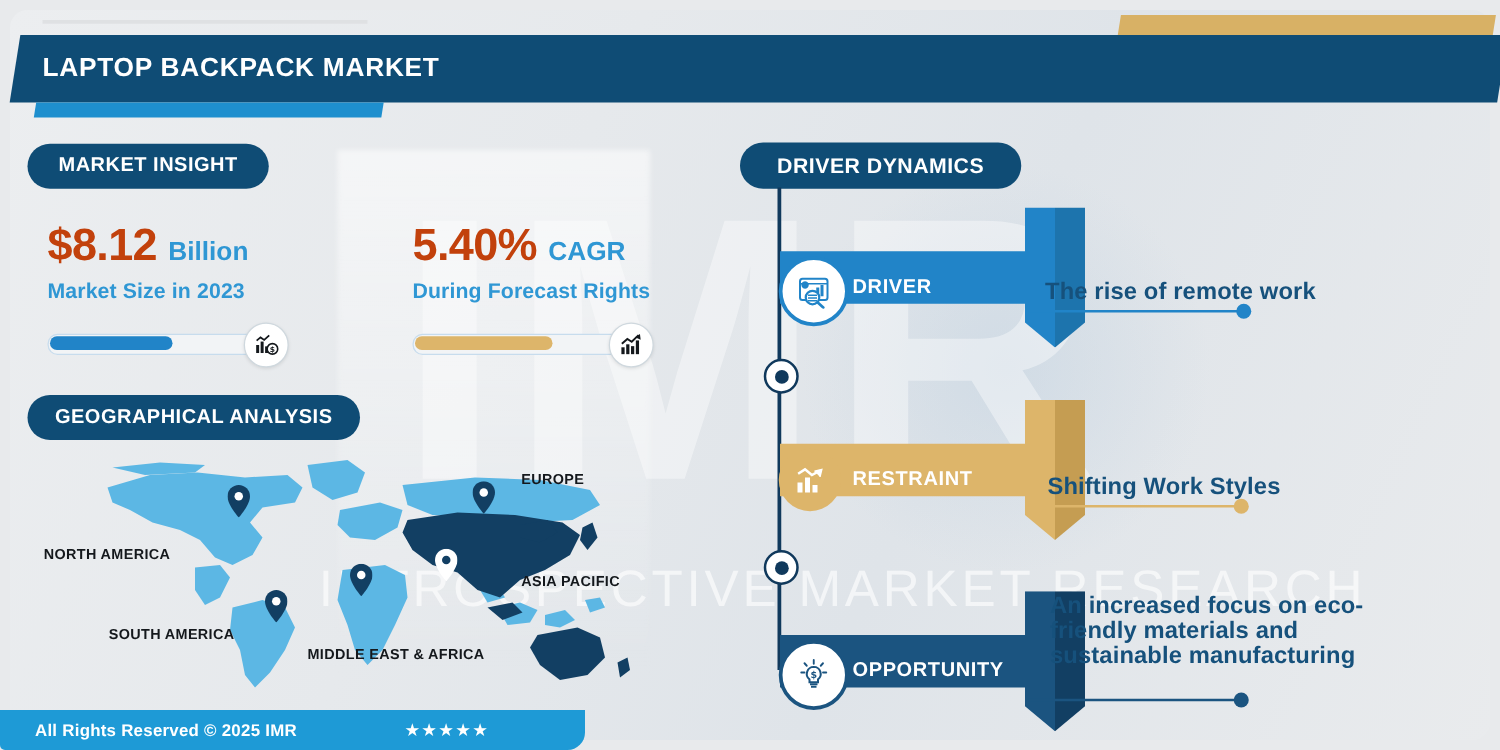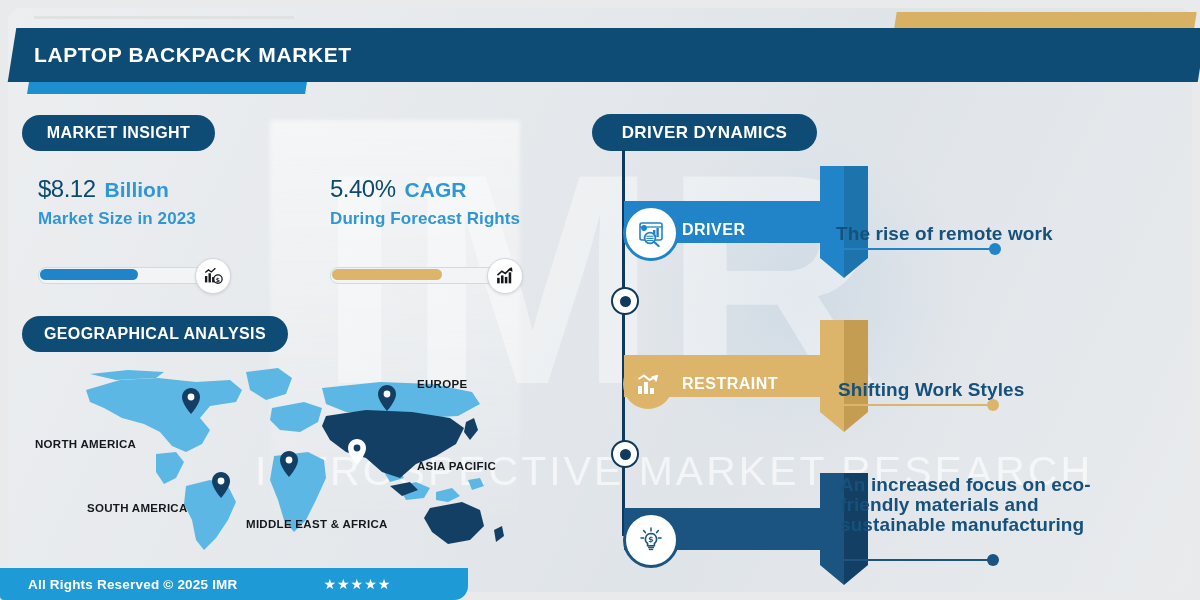--- a/index.html
+++ b/index.html
@@ -73,21 +73,21 @@
   }
   #pill-insight{left:22px;top:115px;width:193px;height:36px;}
   #pill-geo{left:22px;top:316px;width:266px;height:36px;}
   #pill-dyn{left:592px;top:114px;width:225px;height:37px;font-size:17px;}
 
   
   .metric{position:absolute;}
   #metric-size{left:38px;top:175px;width:250px;}
   #metric-cagr{left:330px;top:175px;width:260px;}
   .m-row{display:flex;align-items:baseline;gap:9px;}
-  .m-big{font-size:24px;font-weight:400;color:#0c4a6e;letter-spacing:-.5px;}
+  .m-big{font-size:36px;font-weight:700;color:#c2410c;letter-spacing:-.5px;}
   .m-unit{font-size:21px;font-weight:600;color:#2f97d4;}
   .m-sub{font-size:17px;font-weight:600;color:#2f97d4;margin-top:6px;letter-spacing:.1px;}
 
   .bar-wrap{position:absolute;height:34px;}
   #bar-size{left:38px;top:258px;width:200px;}
   #bar-cagr{left:330px;top:258px;width:200px;}
   .bar-track{
     position:absolute;left:0;top:9px;width:168px;height:15px;
     background:#f2f4f6;border:1px solid #c7dced;border-radius:8px;
   }
@@ -385,20 +385,21 @@
           <text x="14" y="16.4" font-size="7.6" font-weight="700" text-anchor="middle" fill="#1b5480" font-family="DejaVu Sans, sans-serif">$</text>
           <g stroke="#1b5480" stroke-width="1.5" stroke-linecap="round">
             <line x1="14" y1="2" x2="14" y2="5"></line>
             <line x1="6.6" y1="4.6" x2="8.4" y2="6.6"></line>
             <line x1="21.4" y1="4.6" x2="19.6" y2="6.6"></line>
             <line x1="4" y1="12" x2="6.6" y2="12"></line>
             <line x1="24" y1="12" x2="21.4" y2="12"></line>
           </g>
         </svg>
       </div>
+      <div class="band-label">OPPORTUNITY</div>
     </div>
   </div>
   <div class="ann" id="ann-opp">
     <div class="ann-text" style="left:0;top:-12px;width:272px;">An increased focus on eco-friendly materials and sustainable manufacturing</div>
     <div class="ann-line" style="left:-17px;top:72px;width:170px;background:#1b5480;"></div>
     <div class="ann-end" style="left:147px;top:67px;background:#1b5480;"></div>
   </div>
 
   <div class="footer">
     <span class="footer-text">All Rights Reserved © 2025 IMR</span>

